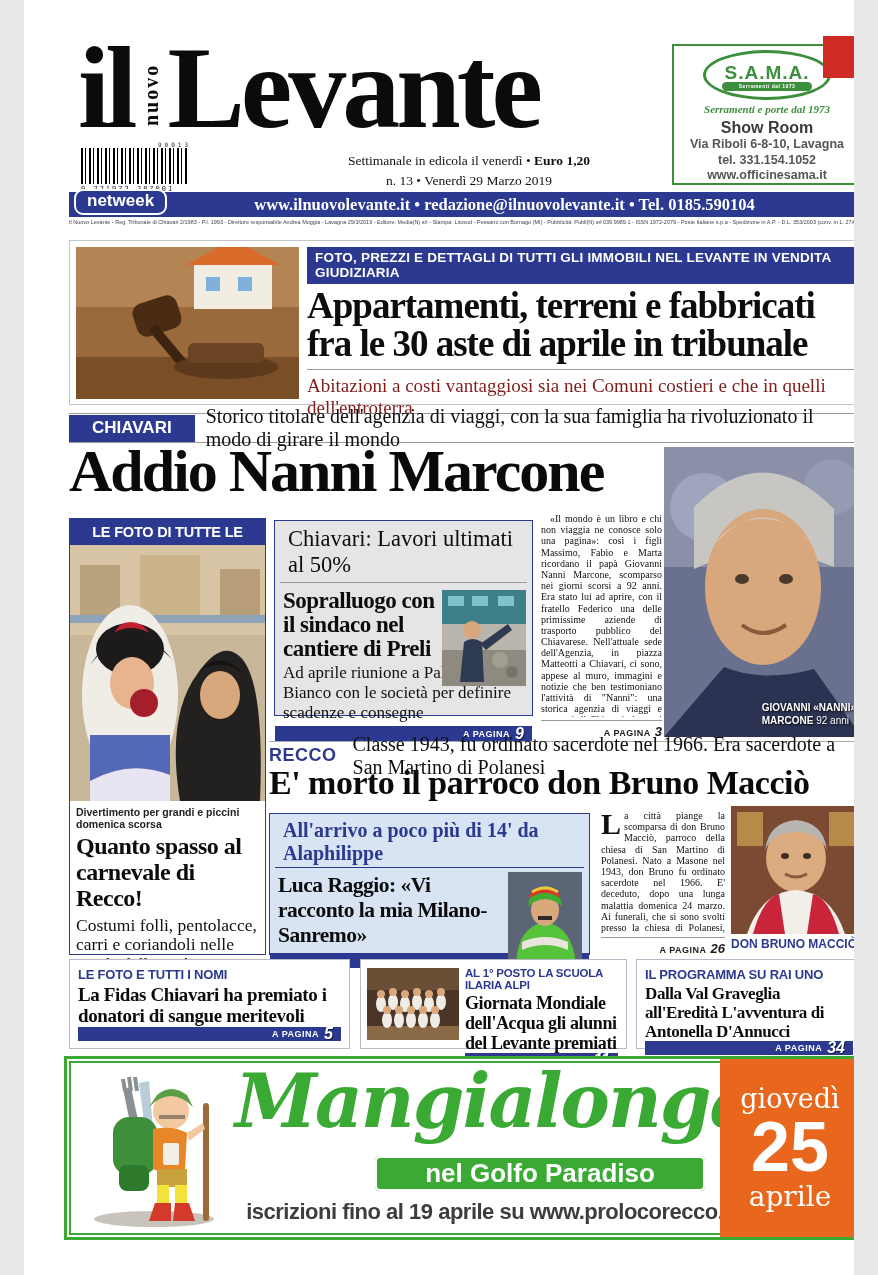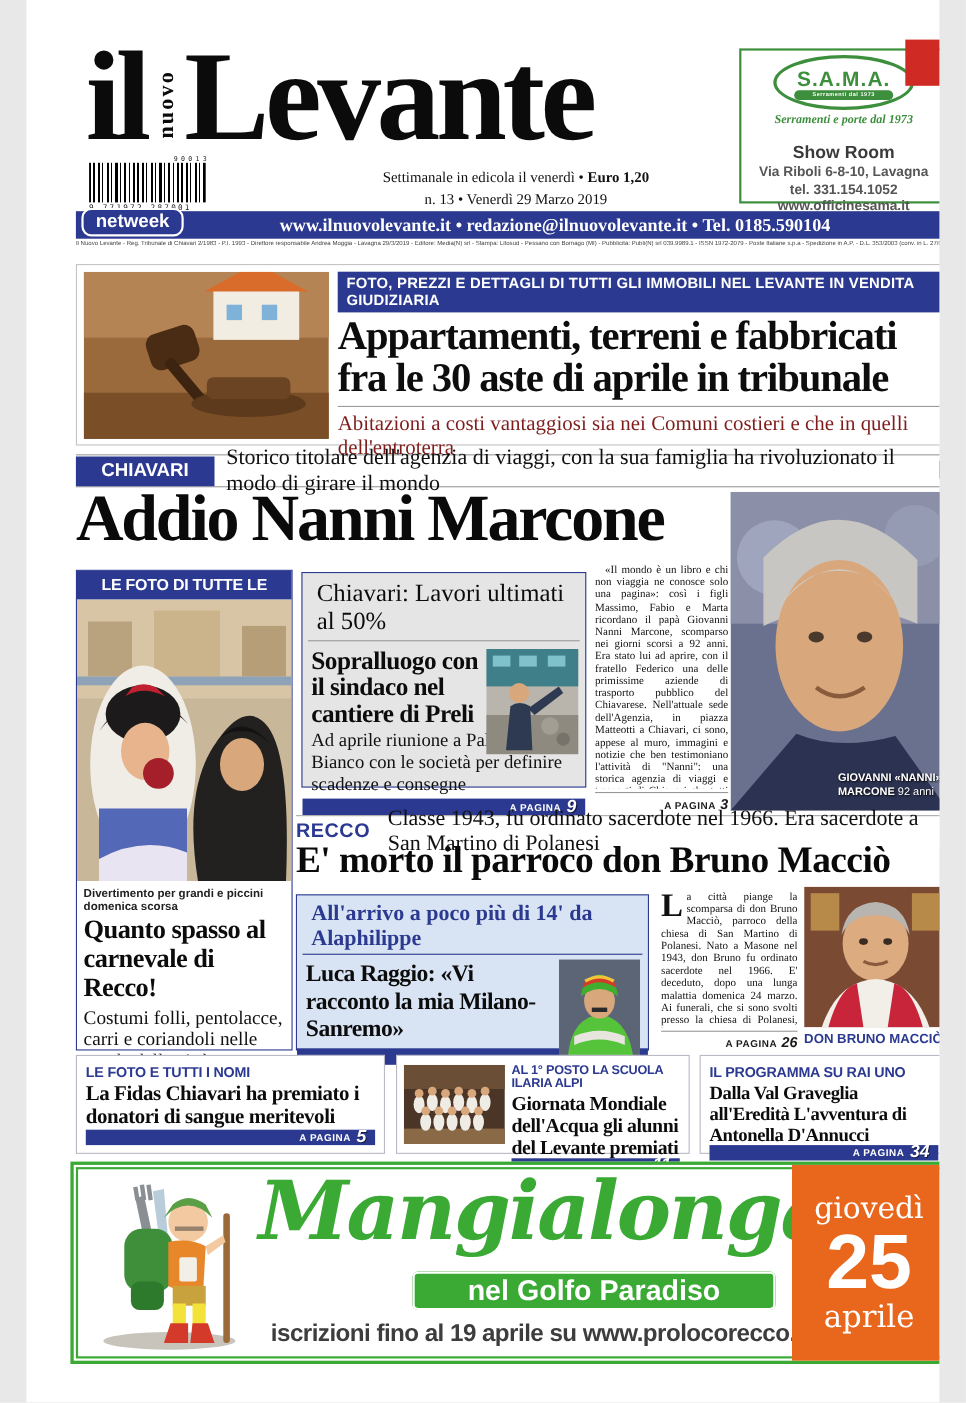--- a/index.html
+++ b/index.html
@@ -27,21 +27,21 @@
   .tagline-l2{font:400 13.5px "Liberation Serif",serif;margin-top:4px;}
 
   
   .sama{position:absolute;left:648px;top:44px;width:190px;height:141px;border:2px solid var(--samagreen);
         background:#fff;text-align:center;padding-top:3px;font-family:"Liberation Sans",sans-serif;}
   .sama-oval{position:relative;width:128px;height:50px;margin:1px auto 0;border:3px solid var(--samagreen);
              border-radius:50%;color:var(--samagreen);font:900 19px/40px "Liberation Sans",sans-serif;letter-spacing:1px;}
   .sama-oval-band{position:absolute;left:16px;right:16px;bottom:6px;height:9px;background:var(--samagreen);
                   border-radius:5px;color:#fff;font:700 5px/9px "Liberation Sans",sans-serif;letter-spacing:0.5px;}
   .sama-slogan{font:italic 700 11px "Liberation Serif",serif;color:var(--samagreen);margin-top:3px;}
-  .sama-showroom{font:700 16px "Liberation Sans",sans-serif;color:#3a3a3a;margin-top:16px;}
+  .sama-showroom{font:700 16px "Liberation Sans",sans-serif;color:#3a3a3a;margin-top:4px;}
   .sama-line{font:700 12.5px/1.25 "Liberation Sans",sans-serif;color:#565656;}
   .red-mark{position:absolute;left:799px;top:36px;width:47px;height:42px;background:var(--red);z-index:3;}
 
   
   .contact-bar{position:absolute;left:45px;top:192px;width:793px;height:25px;background:var(--blue);
                display:flex;align-items:center;}
   .netweek-logo{margin-left:5px;border:2px solid #fff;border-radius:9px;padding:0 11px 2px;
                 font:900 17px "Liberation Sans",sans-serif;color:#fff;position:relative;top:-3px;background:var(--blue);}
   .contact-line{flex:1;text-align:center;font:700 16.5px "Liberation Serif",serif;color:#fff;padding-right:20px;}
   .fineprint{position:absolute;left:45px;top:219px;width:793px;font:400 5.5px "Liberation Sans",sans-serif;

